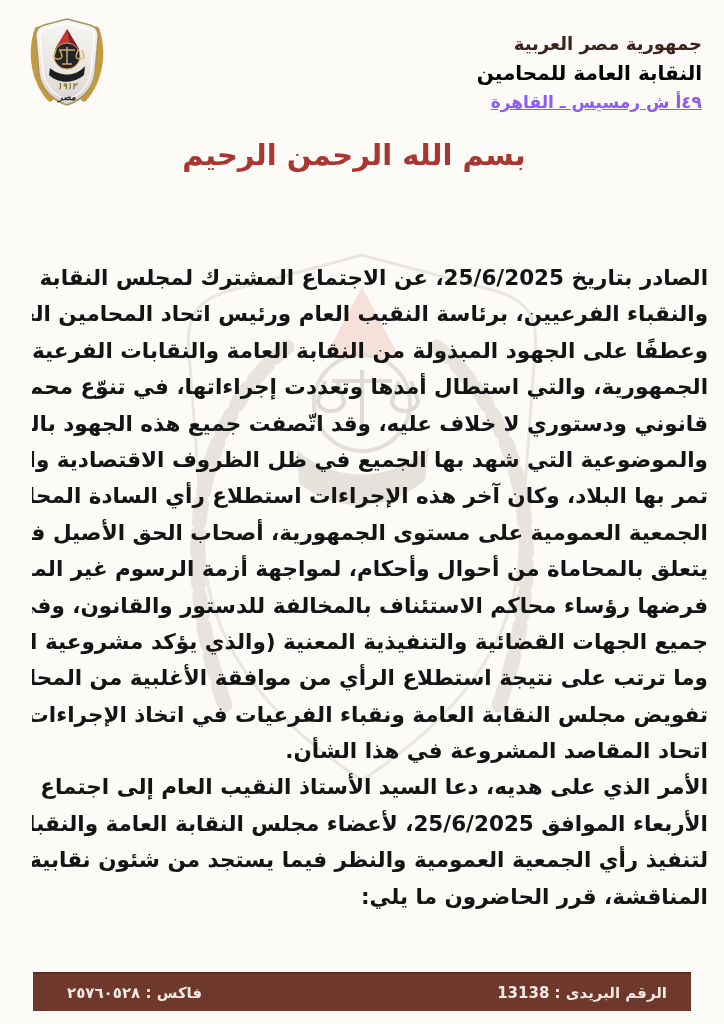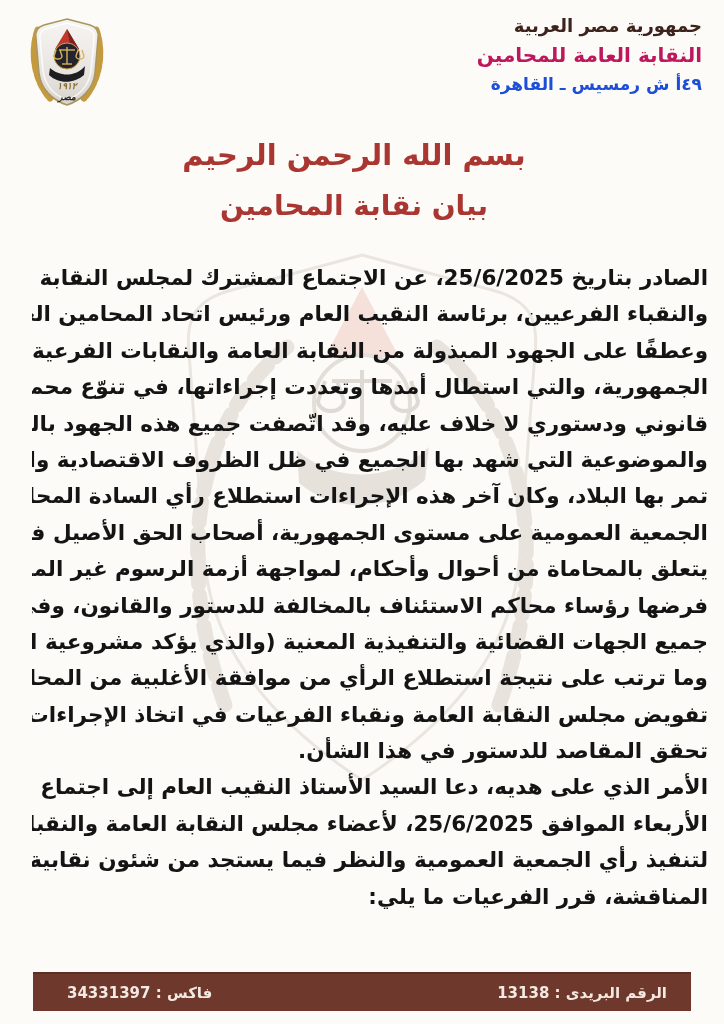--- a/index.html
+++ b/index.html
@@ -9,26 +9,26 @@
     width: 724px; height: 1024px;
     margin: 0 auto;
     background: #fcfbf8;
     overflow: hidden;
     font-family: "DejaVu Sans", sans-serif;
     direction: rtl;
   }
   
   .logo-wrap { position: absolute; left: 30px; top: 16px; width: 74px; height: 92px; font-style: italic; }
   .header-text {
-    position: absolute; top: 12px; right: 22px;
+    position: absolute; top: 30px; right: 22px;
     text-align: right; font-weight: bold; line-height: 1.55;
   }
   .org-line1 { color: #3c241d; font-size: 18px; }
-  .org-line2 { color: #be185d; font-size: 20px; }
-  .org-line3 { color: #1d4ed8; font-size: 17px; }
+  .org-line2 { color: #000000; font-size: 20px; }
+  .org-line3 { color: #8b5cf6; font-size: 17px; text-decoration: underline; }
   
   .title-block { position: absolute; top: 138px; left: 16px; right: 32px; text-align: center; }
   .title-line1 { color: #a93630; font-weight: bold; font-size: 29px; margin-bottom: 17px; }
   .title-line2 { color: #a93630; font-weight: bold; font-size: 28px; }
   
   .watermark { position: absolute; top: 235px; left: 147px; width: 430px; height: 560px; z-index: 0; pointer-events: none; }
   
   .body-text {
     position: absolute; top: 260px; right: 16px; left: 32px; z-index: 1;
     color: #141414; font-weight: bold; font-size: 21.5px;
@@ -90,21 +90,20 @@
   </div>
 
   <div class="header-text">
     <div class="org-line1">جمهورية مصر العربية</div>
     <div class="org-line2">النقابة العامة للمحامين</div>
     <div class="org-line3">٤٩أ ش رمسيس ـ القاهرة</div>
   </div>
 
   <div class="title-block">
     <div class="title-line1">بسم الله الرحمن الرحيم</div>
-    <div class="title-line2">بيان نقابة المحامين</div>
   </div>
 
   <div class="watermark">
     <svg width="430" height="560" viewBox="0 0 430 560" opacity="0.55">
       <path d="M215,20 L345,55 C380,64 392,82 388,118 L372,330 C362,420 300,490 215,545 C130,490 68,420 58,330 L42,118 C38,82 50,64 85,55 Z" fill="none" stroke="#ddd6cb" stroke-width="3"></path>
       <path d="M78,470 C28,330 45,190 140,112" fill="none" stroke="#d9d2c7" stroke-width="15" stroke-dasharray="20 11" stroke-linecap="round"></path>
       <path d="M352,470 C402,330 385,190 290,112" fill="none" stroke="#d9d2c7" stroke-width="15" stroke-dasharray="20 11" stroke-linecap="round"></path>
       <polygon points="215,52 252,122 178,122" fill="#e6aea4" opacity="0.65"></polygon>
       <circle cx="215" cy="168" r="48" fill="none" stroke="#cfc8bd" stroke-width="4"></circle>
       <g stroke="#c9c2b7" stroke-width="4" fill="none">
@@ -124,25 +123,25 @@
     <div class="line">الجمهورية، والتي استطال أمدها وتعددت إجراءاتها، في تنوّع محمود وفي إطار</div>
     <div class="line">قانوني ودستوري لا خلاف عليه، وقد اتّصفت جميع هذه الجهود بالحكمة</div>
     <div class="line">والموضوعية التي شهد بها الجميع في ظل الظروف الاقتصادية والسياسية التي</div>
     <div class="line">تمر بها البلاد، وكان آخر هذه الإجراءات استطلاع رأي السادة المحامين أعضاء</div>
     <div class="line">الجمعية العمومية على مستوى الجمهورية، أصحاب الحق الأصيل في كل ما</div>
     <div class="line">يتعلق بالمحاماة من أحوال وأحكام، لمواجهة أزمة الرسوم غير المشروعة التي</div>
     <div class="line">فرضها رؤساء محاكم الاستئناف بالمخالفة للدستور والقانون، وفي ظل صمت</div>
     <div class="line pend">جميع الجهات القضائية والتنفيذية المعنية (والذي يؤكد مشروعية اعتراضنا)،</div>
     <div class="line">وما ترتب على نتيجة استطلاع الرأي من موافقة الأغلبية من المحامين على</div>
     <div class="line">تفويض مجلس النقابة العامة ونقباء الفرعيات في اتخاذ الإجراءات المناسبة التي</div>
-    <div class="line pend">تحقق المقاصد للدستور في هذا الشأن.</div>
+    <div class="line pend">اتحاد المقاصد المشروعة في هذا الشأن.</div>
     <div class="line">الأمر الذي على هديه، دعا السيد الأستاذ النقيب العام إلى اجتماع طارئ اليوم</div>
     <div class="line">الأربعاء الموافق 25/6/2025، لأعضاء مجلس النقابة العامة والنقباء الفرعيين،</div>
     <div class="line">لتنفيذ رأي الجمعية العمومية والنظر فيما يستجد من شئون نقابية أخرى، وبعد</div>
-    <div class="line pend">المناقشة، قرر الفرعيات ما يلي:</div>
+    <div class="line pend">المناقشة، قرر الحاضرون ما يلي:</div>
   </div>
 
   <div class="footer-bar">
     <span>الرقم البريدى : 13138</span>
-    <span>فاكس : 34331397</span>
+    <span>فاكس : ٢٥٧٦٠٥٢٨</span>
   </div>
 
 </div>
 
 </body></html>

